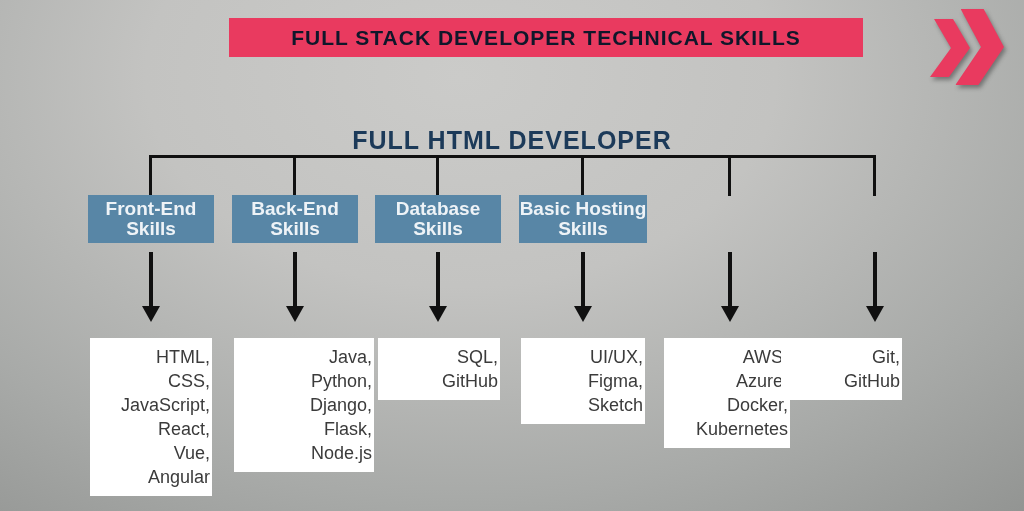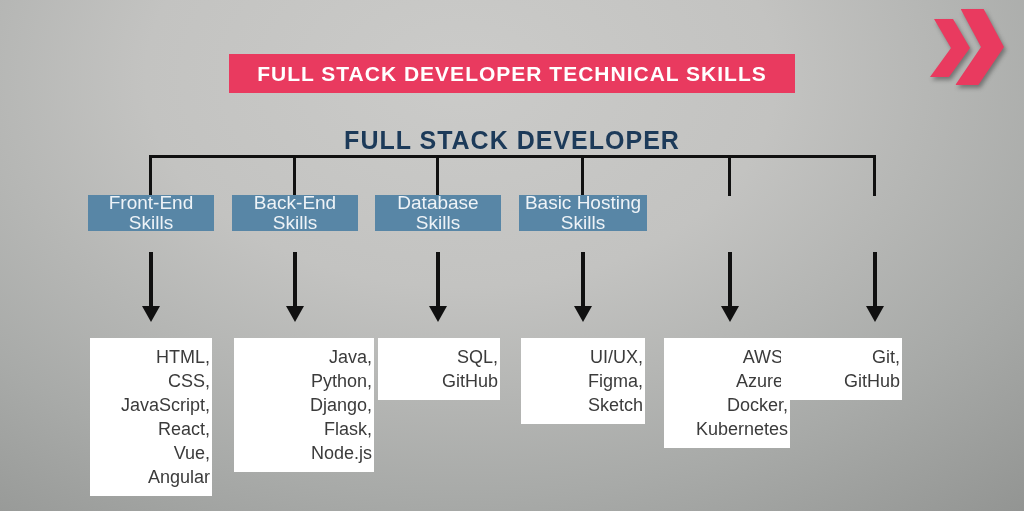--- a/index.html
+++ b/index.html
@@ -7,24 +7,24 @@
   body { font-family:"Liberation Sans", sans-serif; }
 
   .canvas {
     position:relative; width:1024px; height:511px; overflow:hidden;
     background: radial-gradient(ellipse 900px 600px at 45% 15%,
       #cbcbc9 0%, #c3c3c1 35%, #a8aaa8 70%, #8f918f 100%);
   }
 
   
   .banner {
-    position:absolute; left:229px; top:18px; width:566px; height:39px;
-    background:#e93a5f; color:#ffffff;
+    position:absolute; left:229px; top:18px; width:634px; height:39px;
+    background:#e93a5f; color:#0f172a;
     display:flex; align-items:center; justify-content:center;
-    font-size:21px; font-weight:bold; letter-spacing:1px;margin-top:36px;
+    font-size:21px; font-weight:bold; letter-spacing:1px;
   }
 
   
   .logo { position:absolute; left:930px; top:5px; width:86px; height:84px;
           filter: drop-shadow(2px 3px 2px rgba(40,40,40,0.45)); }
   .chev { position:absolute; background:#e93a5f; display:block;
           clip-path: polygon(0% 0%, 50% 0%, 100% 50%, 50% 100%, 0% 100%, 50% 50%); }
   .chev1 { left:2px;  top:14px; width:38px; height:58px; transform:skewX(-4deg); }
   .chev2 { left:28px; top:4px;  width:46px; height:76px; transform:skewX(-4deg); }
 
@@ -34,25 +34,25 @@
     text-align:center; color:#1c3a59;
     font-size:25px; font-weight:bold; letter-spacing:1px;
   }
 
   
   .hline { position:absolute; left:150px; top:155px; width:725px; height:3px; background:#101010; }
   .vline { position:absolute; top:155px; width:3px; height:41px; background:#101010; }
 
   
   .bluebox {
-    position:absolute; top:195px; height:36px;
+    position:absolute; top:195px; height:48px;
     background:#5886a6; color:#eef3f7;
     display:flex; align-items:center; justify-content:center;
     text-align:center; font-size:19px; line-height:20px;
-    white-space:pre-line; font-weight:normal;
+    white-space:pre-line; font-weight:bold;
   }
 
   
   .arrow-shaft { position:absolute; top:252px; width:4px; height:56px; background:#101010; }
   .arrow-head  { position:absolute; top:306px; width:0; height:0;
                  border-left:9px solid transparent; border-right:9px solid transparent;
                  border-top:16px solid #101010; }
 
   
   .whitebox {
@@ -69,21 +69,21 @@
 
   <div class="banner">
     <span>FULL STACK DEVELOPER TECHNICAL SKILLS</span>
   </div>
 
   <div class="logo">
     <span class="chev chev1"></span>
     <span class="chev chev2"></span>
   </div>
 
-  <div class="root-heading">FULL STACK DEVELOPER</div>
+  <div class="root-heading">FULL HTML DEVELOPER</div>
 
   <div class="hline"></div>
 
   <div class="vline" style="left:149px"></div>
   <div class="bluebox" style="left:88px;width:126px">Front-End
 Skills</div>
   <div class="arrow-shaft" style="left:149px"></div>
   <div class="arrow-head" style="left:142px"></div>
   <div class="whitebox" style="left:90px;width:122px">HTML,
 CSS,

